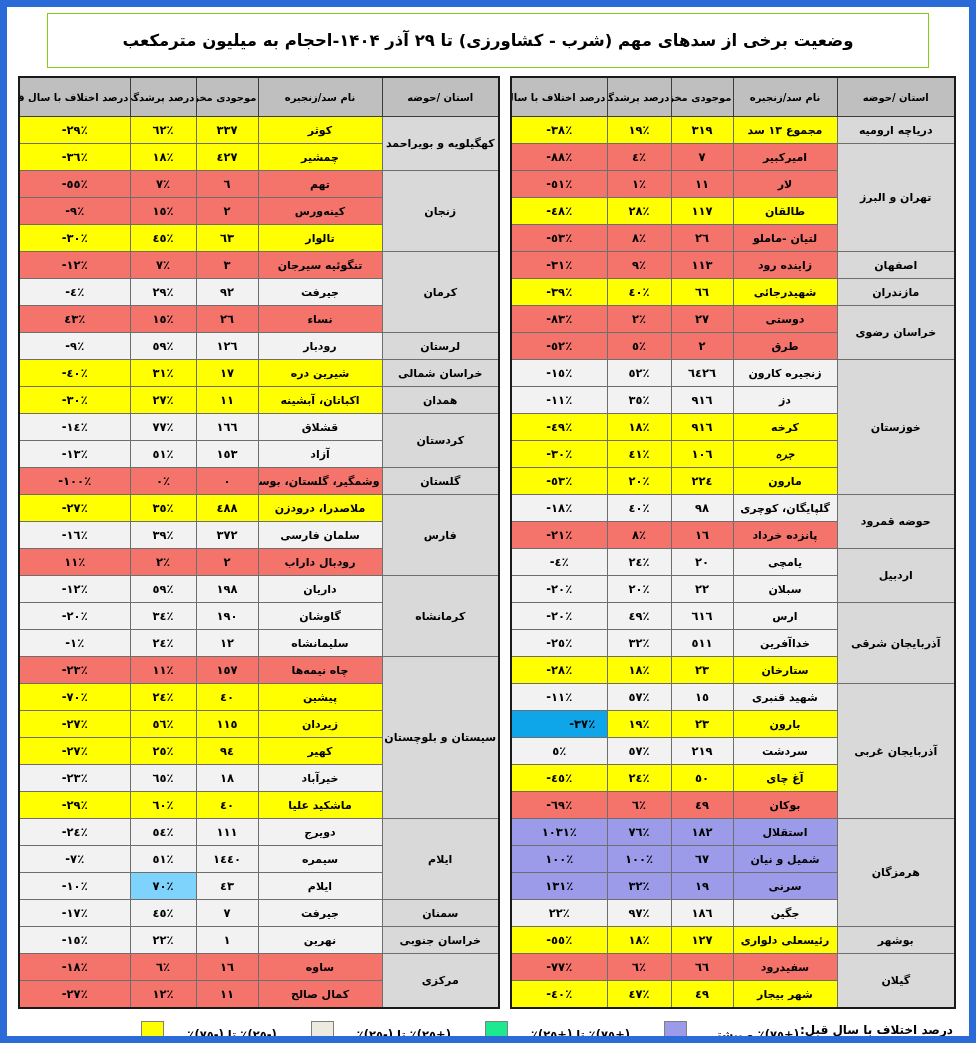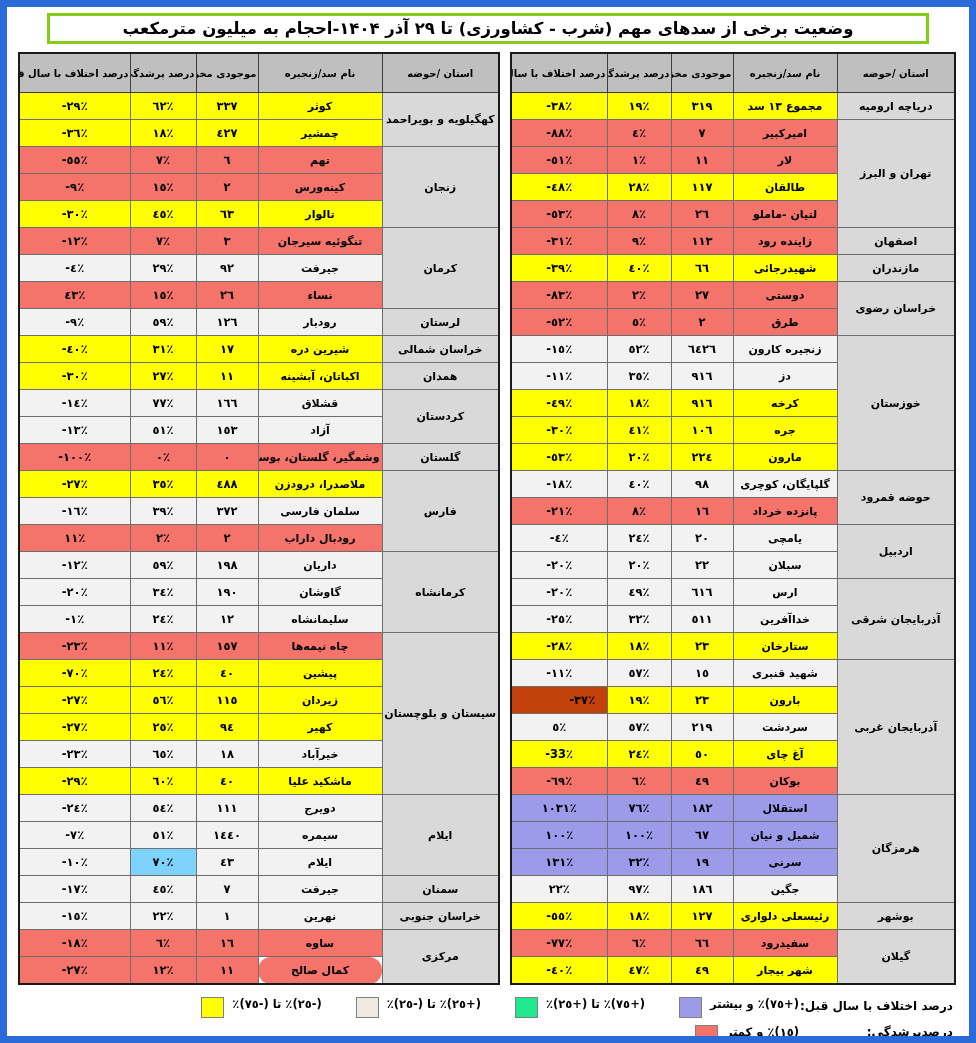--- a/index.html
+++ b/index.html
@@ -4,23 +4,23 @@
 <style>
   html,body{margin:0;padding:0;}
   body{
     width:976px;height:1043px;box-sizing:border-box;
     border:7px solid var(--frame,#2B6BD8);
     background:#fff;direction:rtl;
     font-family:"DejaVu Sans",sans-serif;
     overflow:hidden;
   }
   .title-box{
-    margin:6px 40px 8px;border:3px solid #84cc16;
+    margin:6px 40px 8px;border:1px solid #84cc16;
     text-align:center;font-weight:bold;font-size:16.5px;color:#000;
-    padding:3px 4px;background:#fff;
+    padding:17px 4px;background:#fff;
   }
   .tables{display:flex;gap:10px;padding:0 13px;align-items:flex-start;}
   table{border-collapse:collapse;table-layout:fixed;border:2px solid #1a1a1a;}
   .right-tbl{width:448px;}
   .left-tbl{width:488px;}
   th{
     background:var(--header-bg,#BFBFBF);color:#000;
     font-size:10px;font-weight:bold;height:38px;
     border:1px solid #3d3d3d;padding:0 1px;white-space:nowrap;overflow:hidden;
   }
@@ -34,21 +34,21 @@
   .num{direction:ltr;unicode-bidi:bidi-override;}
   .legend{display:flex;align-items:flex-start;gap:12px;padding:9px 16px 0;}
   .legend-box{
     border:1px solid #8c8c8c;padding:9px 12px;font-weight:bold;font-size:14.5px;
     color:#000;background:#fff;white-space:nowrap;
   }
   .legend-labels{display:flex;flex-direction:column;gap:12px;padding-top:5px;
     font-weight:bold;font-size:12px;color:#000;width:142px;white-space:nowrap;}
   .swatch-area{display:flex;flex-direction:column;gap:7px;padding-top:3px;}
   .swatch-row{display:flex;align-items:center;gap:34px;}
-  .swatch-item{display:flex;align-items:flex-start;gap:8px;}
+  .swatch-item{display:flex;align-items:flex-end;gap:23px;}
   .swatch{width:21px;height:19px;border:1px solid #808080;display:inline-block;flex:none;}
   .swatch-label{font-size:11.5px;font-weight:bold;color:#000;white-space:nowrap;}
 </style>
 </head>
 <body style="--frame: #2B6BD8; --header-bg: #BFBFBF; --province-bg: #D9D9D9;">
 
 <div class="title-box">وضعیت برخی از سدهای مهم (شرب - کشاورزی) تا ۲۹ آذر ۱۴۰۴-احجام به میلیون مترمکعب</div>
 
 <div class="tables">
 
@@ -142,21 +142,21 @@
           <td class="num" style="background: rgb(242, 242, 242);">٣٥٪</td>
           <td class="num" style="background: rgb(242, 242, 242);">-١١٪</td>
         </tr>
         <tr>
           <td class="name" style="background: rgb(255, 255, 0);">کرخه</td>
           <td class="num" style="background: rgb(255, 255, 0);">٩١٦</td>
           <td class="num" style="background: rgb(255, 255, 0);">١٨٪</td>
           <td class="num" style="background: rgb(255, 255, 0);">-٤٩٪</td>
         </tr>
         <tr>
-          <td class="name" style="background: rgb(255, 255, 0);">جره</td>
+          <td class="name" style="background: rgb(255, 255, 0); font-style: italic;">جره</td>
           <td class="num" style="background: rgb(255, 255, 0);">١٠٦</td>
           <td class="num" style="background: rgb(255, 255, 0);">٤١٪</td>
           <td class="num" style="background: rgb(255, 255, 0);">-٣٠٪</td>
         </tr>
         <tr>
           <td class="name" style="background: rgb(255, 255, 0);">مارون</td>
           <td class="num" style="background: rgb(255, 255, 0);">٢٢٤</td>
           <td class="num" style="background: rgb(255, 255, 0);">٢٠٪</td>
           <td class="num" style="background: rgb(255, 255, 0);">-٥٣٪</td>
         </tr>
@@ -209,33 +209,33 @@
           <td rowspan="5" class="province">آذربایجان غربی</td>
           <td class="name" style="background: rgb(242, 242, 242);">شهید قنبری</td>
           <td class="num" style="background: rgb(242, 242, 242);">١٥</td>
           <td class="num" style="background: rgb(242, 242, 242);">٥٧٪</td>
           <td class="num" style="background: rgb(242, 242, 242);">-١١٪</td>
         </tr>
         <tr>
           <td class="name" style="background: rgb(255, 255, 0);">بارون</td>
           <td class="num" style="background: rgb(255, 255, 0);">٢٣</td>
           <td class="num" style="background: rgb(255, 255, 0);">١٩٪</td>
-          <td class="num" style="background: #c2410c; padding-left: 48px;">-٣٧٪</td>
+          <td class="num" style="background: #0ea5e9; padding-left: 48px;">-٣٧٪</td>
         </tr>
         <tr>
           <td class="name" style="background: rgb(242, 242, 242);">سردشت</td>
           <td class="num" style="background: rgb(242, 242, 242);">٢١٩</td>
           <td class="num" style="background: rgb(242, 242, 242);">٥٧٪</td>
           <td class="num" style="background: rgb(242, 242, 242);">٥٪</td>
         </tr>
         <tr>
           <td class="name" style="background: rgb(255, 255, 0);">آغ چای</td>
           <td class="num" style="background: rgb(255, 255, 0);">٥٠</td>
           <td class="num" style="background: rgb(255, 255, 0);">٢٤٪</td>
-          <td class="num" style="background: rgb(255, 255, 0);">-33٪</td>
+          <td class="num" style="background: rgb(255, 255, 0);">-٤٥٪</td>
         </tr>
         <tr>
           <td class="name" style="background: rgb(244, 115, 107);">بوکان</td>
           <td class="num" style="background: rgb(244, 115, 107);">٤٩</td>
           <td class="num" style="background: rgb(244, 115, 107);">٦٪</td>
           <td class="num" style="background: rgb(244, 115, 107);">-٦٩٪</td>
         </tr>
         <tr>
           <td rowspan="4" class="province">هرمزگان</td>
           <td class="name" style="background: rgb(155, 155, 234);">استقلال</td>
@@ -503,21 +503,21 @@
           <td class="num" style="background: rgb(242, 242, 242);">-١٥٪</td>
         </tr>
         <tr>
           <td rowspan="2" class="province">مرکزی</td>
           <td class="name" style="background: rgb(244, 115, 107);">ساوه</td>
           <td class="num" style="background: rgb(244, 115, 107);">١٦</td>
           <td class="num" style="background: rgb(244, 115, 107);">٦٪</td>
           <td class="num" style="background: rgb(244, 115, 107);">-١٨٪</td>
         </tr>
         <tr>
-          <td class="name" style="background: rgb(244, 115, 107); border-radius: 13px;">کمال صالح</td>
+          <td class="name" style="background: rgb(244, 115, 107);">کمال صالح</td>
           <td class="num" style="background: rgb(244, 115, 107);">١١</td>
           <td class="num" style="background: rgb(244, 115, 107);">١٢٪</td>
           <td class="num" style="background: rgb(244, 115, 107);">-٢٧٪</td>
         </tr>
       </tbody>
   </table>
 
 </div>
 
 <div class="legend">

